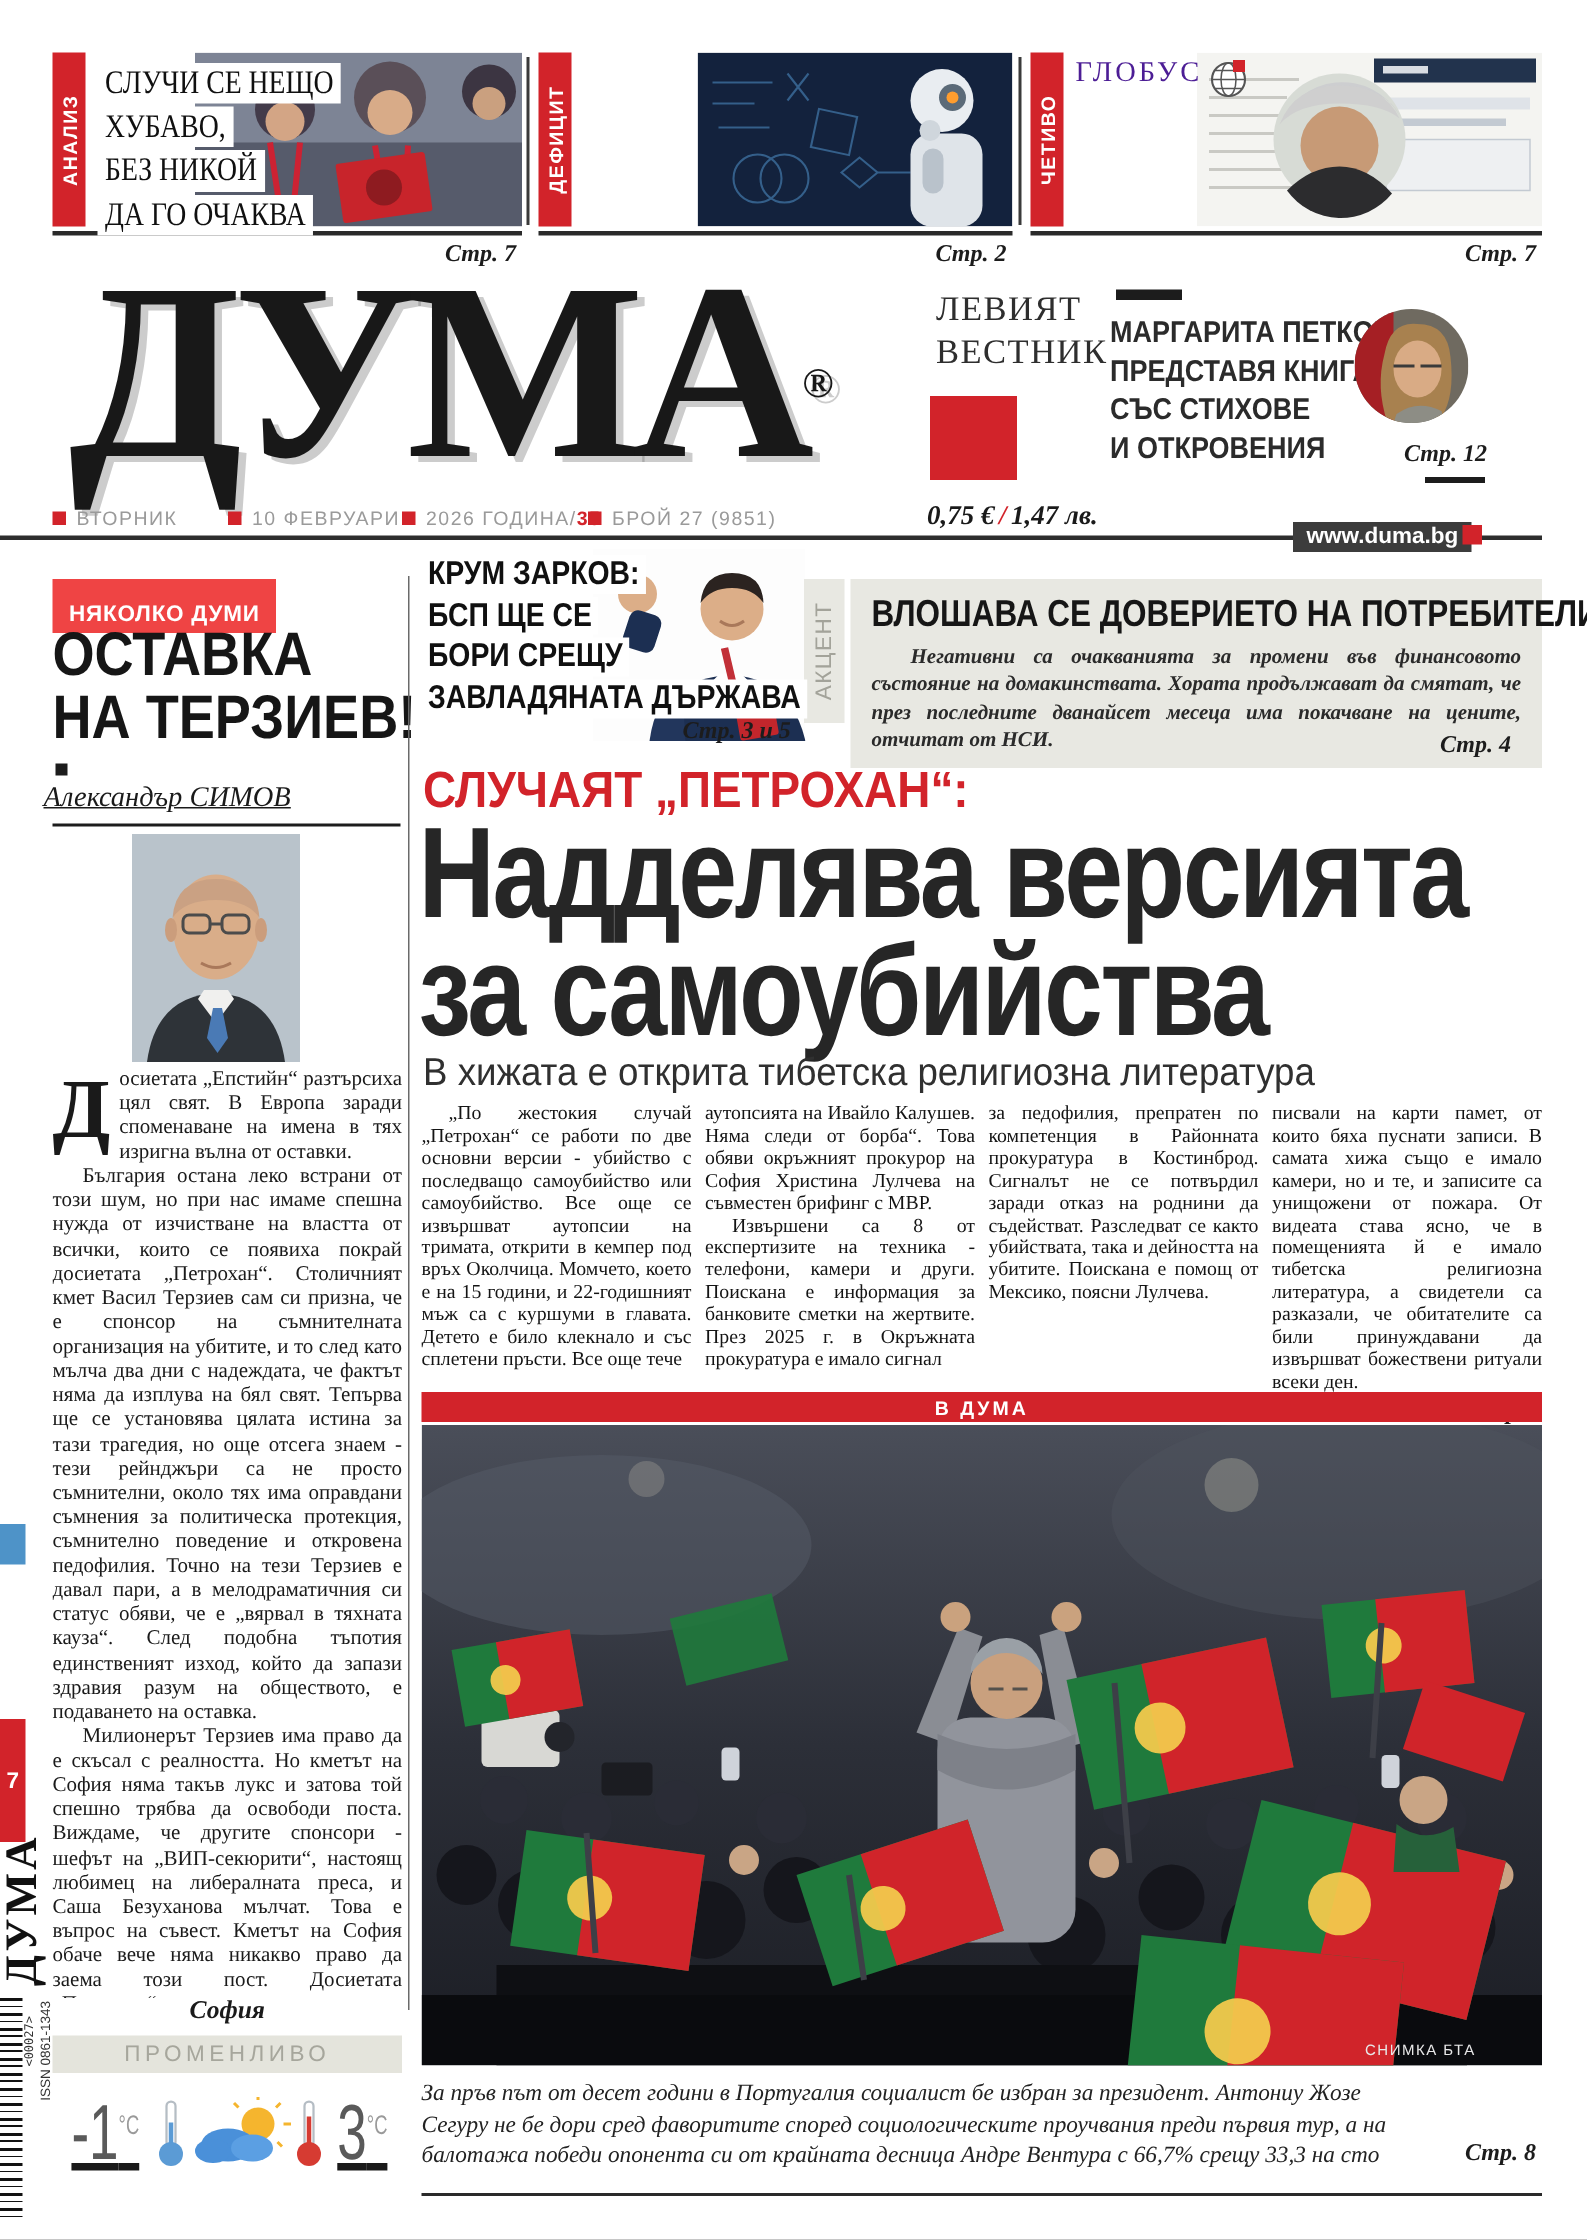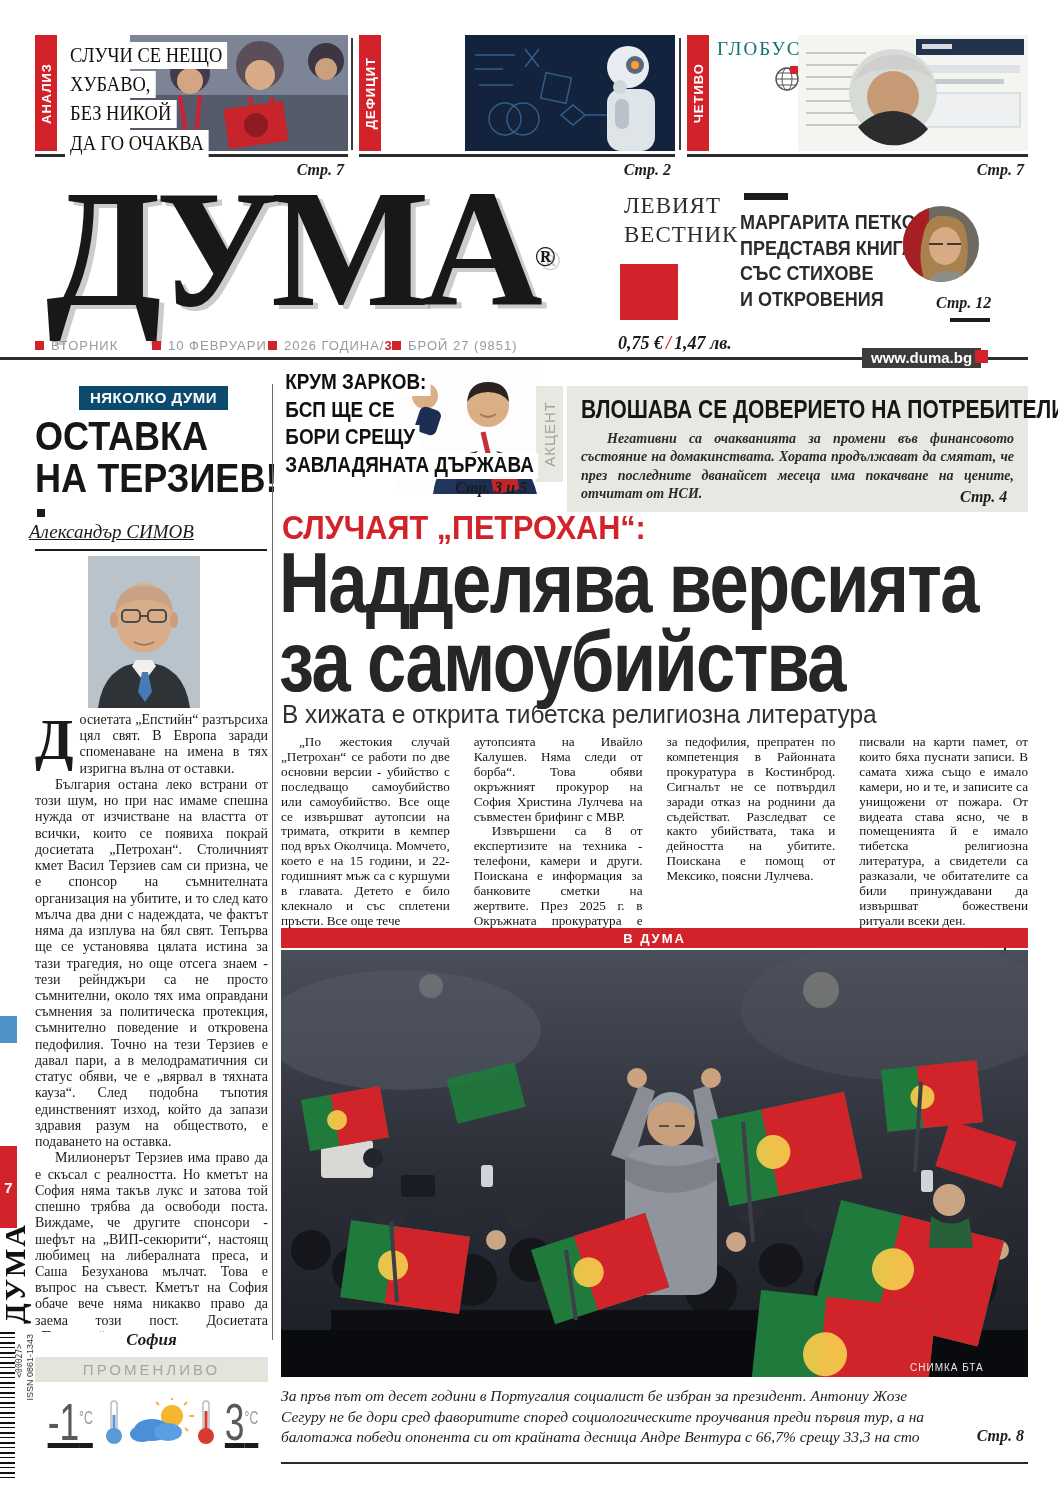--- a/index.html
+++ b/index.html
@@ -16,22 +16,22 @@
   .t-tag{position:absolute;left:0;top:0;width:22px;height:116px;background:#d2232a;
          display:flex;align-items:center;justify-content:center;}
   .t-tag span{color:#fff;font:700 13px "Liberation Sans",sans-serif;letter-spacing:1px;}
   .t-photo{position:absolute;top:0;right:0;height:116px;overflow:hidden;}
   .t-lines{position:absolute;left:30px;top:7px;z-index:2;}
   .tline{display:table;background:#fff;color:#101010;font-size:22px;line-height:1.1;
          padding:1px 6px 2px;margin-bottom:2px;transform:scaleX(.84);transform-origin:left;white-space:nowrap;}
   .t-rule{position:absolute;left:0;right:0;top:119px;height:3px;background:#2a2a2a;}
   .t-page{position:absolute;right:4px;top:126px;}
   #t3 .t-lines{top:40px;}
-  .globus{position:absolute;left:30px;top:3px;z-index:2;display:flex;align-items:flex-end;gap:4px;
-          font:400 19px "Liberation Serif",serif;letter-spacing:2px;color:#0f766e;flex-direction:column;}
+  .globus{position:absolute;left:30px;top:3px;z-index:2;display:flex;align-items:flex-start;gap:4px;
+          font:400 19px "Liberation Serif",serif;letter-spacing:2px;color:#4c1d95;}
 
   
   #duma-title{position:absolute;left:46px;top:164px;font:700 168px/1 "Liberation Serif",serif;
               letter-spacing:-8px;color:#181818;text-shadow:5px 4px 0 rgba(110,110,110,.35);}
   #duma-title sup{font-size:28px;letter-spacing:0;vertical-align:140%;}
   #tagline{position:absolute;left:624px;top:192px;font:400 23px/1.25 "Liberation Serif",serif;
            color:#2e2e2e;letter-spacing:1px;}
   #logo-dot{position:absolute;left:620px;top:264px;width:58px;height:56px;background:#d2232a;}
   #promo-dash{position:absolute;left:744px;top:193px;width:44px;height:7px;background:#1c1c1c;}
   #promo{position:absolute;left:740px;top:210px;}
@@ -48,22 +48,22 @@
   .dl-sq{display:inline-block;width:9px;height:9px;background:#d2232a;margin-right:7px;}
   .dl-hl{color:#d2232a;font-weight:700;}
   #price{position:absolute;left:618px;top:333px;font:700 italic 18px "Liberation Serif",serif;}
   #price .sep{color:#d2232a;padding:0 3px;}
   #top-rule{position:absolute;left:0;top:357px;width:1028px;height:3px;background:#2e2e2e;}
   #website{position:absolute;left:862px;top:348px;background:#3c3c3c;color:#fff;
            font:700 15px "Liberation Sans",sans-serif;padding:1px 9px 2px;}
   #website-sq{position:absolute;left:975px;top:350px;width:13px;height:13px;background:#d2232a;}
 
   
-  #rubric{position:absolute;left:35px;top:386px;background:#0c4a6e;color:#fff;
-          font:700 15px "Liberation Sans",sans-serif;padding:3px 11px 4px;letter-spacing:.5px;margin-left:44px;}
+  #rubric{position:absolute;left:35px;top:386px;background:#ef4444;color:#fff;
+          font:700 15px "Liberation Sans",sans-serif;padding:15px 11px 4px;letter-spacing:.5px;}
   #op-title{position:absolute;left:35px;top:416px;}
   .op-title-line{display:block;font-size:41px;line-height:1.02;color:#161616;
                  transform:scaleX(.88);transform-origin:left;white-space:nowrap;
                  font-family:"Liberation Sans",sans-serif;font-weight:700;}
   #op-bullet{position:absolute;left:37px;top:509px;width:8px;height:8px;background:#1c1c1c;}
   #op-author{position:absolute;left:29px;top:521px;font:italic 19px "Liberation Serif",serif;text-decoration:underline;}
   #op-rule{position:absolute;left:35px;top:549px;width:232px;height:2px;background:#1c1c1c;}
   #op-photo{position:absolute;left:88px;top:556px;width:112px;height:152px;overflow:hidden;}
   #op-body{position:absolute;left:35px;top:712px;width:233px;max-height:620px;overflow:hidden;
            font-size:14px;line-height:1.16;text-align:justify;}
@@ -96,21 +96,21 @@
   
   #kicker{position:absolute;left:282px;top:508px;font-size:34px;color:#d2232a;
           transform:scaleX(.9);transform-origin:left;white-space:nowrap;}
   #headline{position:absolute;left:279px;top:543px;}
   .headline-line{display:block;font-size:86px;line-height:.92;letter-spacing:-2px;color:#262626;
                  transform:scaleX(.82);transform-origin:left;white-space:nowrap;
                  font-family:"Liberation Sans",sans-serif;font-weight:700;}
   #subhead{position:absolute;left:282px;top:699px;font:500 26px "Liberation Sans",sans-serif;
            color:#303030;transform:scaleX(.94);transform-origin:left;white-space:nowrap;}
   #article-cols{position:absolute;left:281px;top:735px;width:747px;display:grid;
-                grid-template-columns:repeat(4,1fr);column-gap:24px;}
+                grid-template-columns:repeat(4,1fr);column-gap:9px;}
   .apara{font-size:13.2px;line-height:1.13;text-align:justify;margin:0;color:#141414;}
   .apara.indent{text-indent:18px;}
   .colpage{text-align:right;margin-top:4px;}
 
   
   #kadar-bar{position:absolute;left:281px;top:928px;width:747px;height:20px;background:#d2232a;
              display:flex;align-items:center;justify-content:center;}
   #kadar-bar span{color:#fff;font:700 13px "Liberation Sans",sans-serif;letter-spacing:2px;}
   #big-photo{position:absolute;left:281px;top:950px;width:747px;height:427px;overflow:hidden;}
   #photo-credit{position:absolute;left:910px;top:1362px;color:#e8e8e8;

